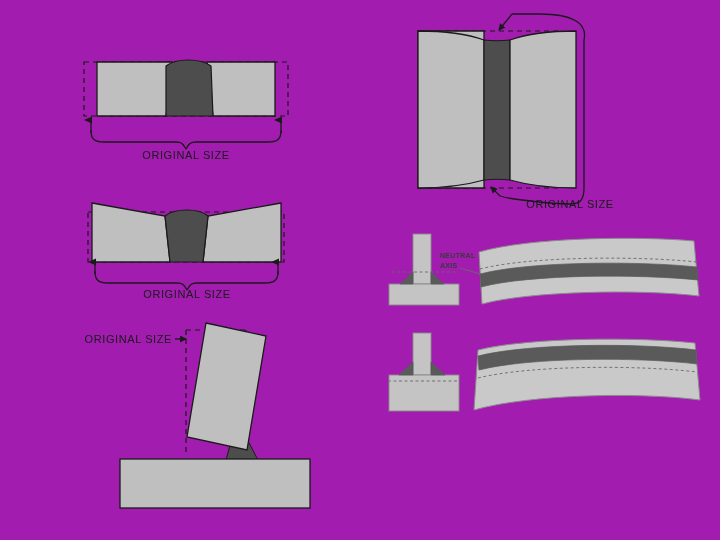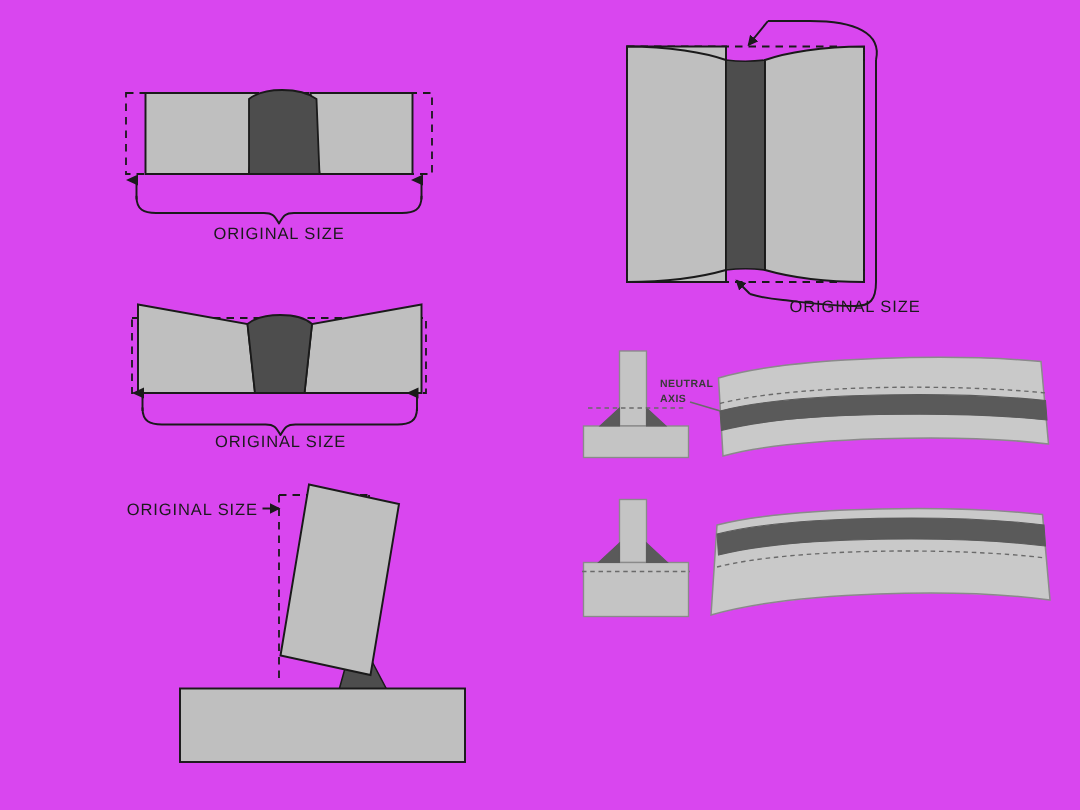--- a/index.html
+++ b/index.html
@@ -8,21 +8,21 @@
     padding: 0;
     background: #ffffff;
   }
   body {
     font-family: "Liberation Sans", sans-serif;
   }
   #stage {
     position: relative;
     width: 720px;
     height: 540px;
-    background: #d946ef;
+    background: #a21caf;
     overflow: hidden;
   }
   #stage svg {
     display: block;
   }
   .lbl {
     font-family: "Liberation Sans", sans-serif;
     fill: #1a1a1a;
     font-size: 11px;
     letter-spacing: 0.6px;

